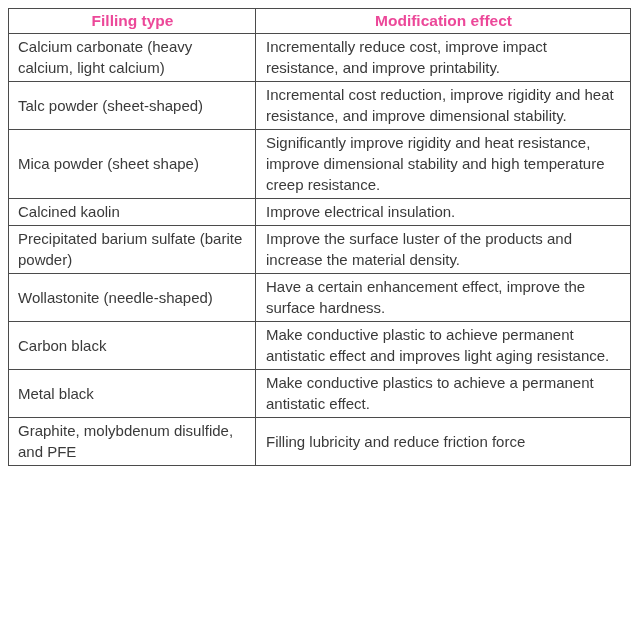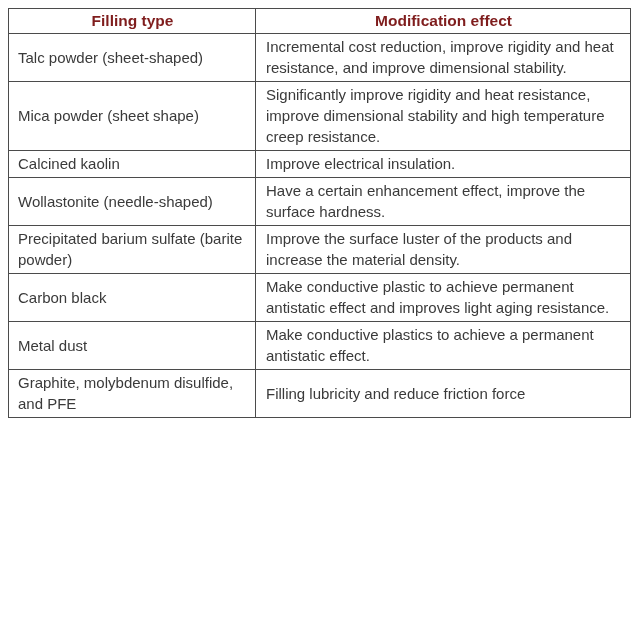--- a/index.html
+++ b/index.html
@@ -34,21 +34,21 @@
     vertical-align: middle;
     text-align: left;
     word-wrap: break-word;
   }
   .fill-table th {
     font-weight: bold;
     text-align: center;
     font-size: 15.5px;
     padding-top: 1px;
     padding-bottom: 2px;
-    color: #7f1d1d;
+    color: #ec4899;
   }
   .fill-table td.effect {
     padding-left: 10px;
   }
 </style>
 </head>
 <body>
 
 <div class="page">
   <table class="fill-table">
@@ -57,45 +57,49 @@
       <col class="c-effect">
     </colgroup>
     <thead>
       <tr>
         <th>Filling type</th>
         <th>Modification effect</th>
       </tr>
     </thead>
     <tbody>
       <tr>
+        <td class="type">Calcium carbonate (heavy calcium, light calcium)</td>
+        <td class="effect">Incrementally reduce cost, improve impact resistance, and improve printability.</td>
+      </tr>
+      <tr>
         <td class="type">Talc powder (sheet-shaped)</td>
         <td class="effect">Incremental cost reduction, improve rigidity and heat resistance, and improve dimensional stability.</td>
       </tr>
       <tr>
         <td class="type">Mica powder (sheet shape)</td>
         <td class="effect">Significantly improve rigidity and heat resistance, improve dimensional stability and high temperature creep resistance.</td>
       </tr>
       <tr>
         <td class="type">Calcined kaolin</td>
         <td class="effect">Improve electrical insulation.</td>
       </tr>
       <tr>
+        <td class="type">Precipitated barium sulfate (barite powder)</td>
+        <td class="effect">Improve the surface luster of the products and increase the material density.</td>
+      </tr>
+      <tr>
         <td class="type">Wollastonite (needle-shaped)</td>
         <td class="effect">Have a certain enhancement effect, improve the surface hardness.</td>
-      </tr>
-      <tr>
-        <td class="type">Precipitated barium sulfate (barite powder)</td>
-        <td class="effect">Improve the surface luster of the products and increase the material density.</td>
       </tr>
       <tr>
         <td class="type">Carbon black</td>
         <td class="effect">Make conductive plastic to achieve permanent antistatic effect and improves light aging resistance.</td>
       </tr>
       <tr>
-        <td class="type">Metal dust</td>
+        <td class="type">Metal black</td>
         <td class="effect">Make conductive plastics to achieve a permanent antistatic effect.</td>
       </tr>
       <tr>
         <td class="type">Graphite, molybdenum disulfide, and PFE</td>
         <td class="effect">Filling lubricity and reduce friction force</td>
       </tr>
     </tbody>
   </table>
 </div>
 

